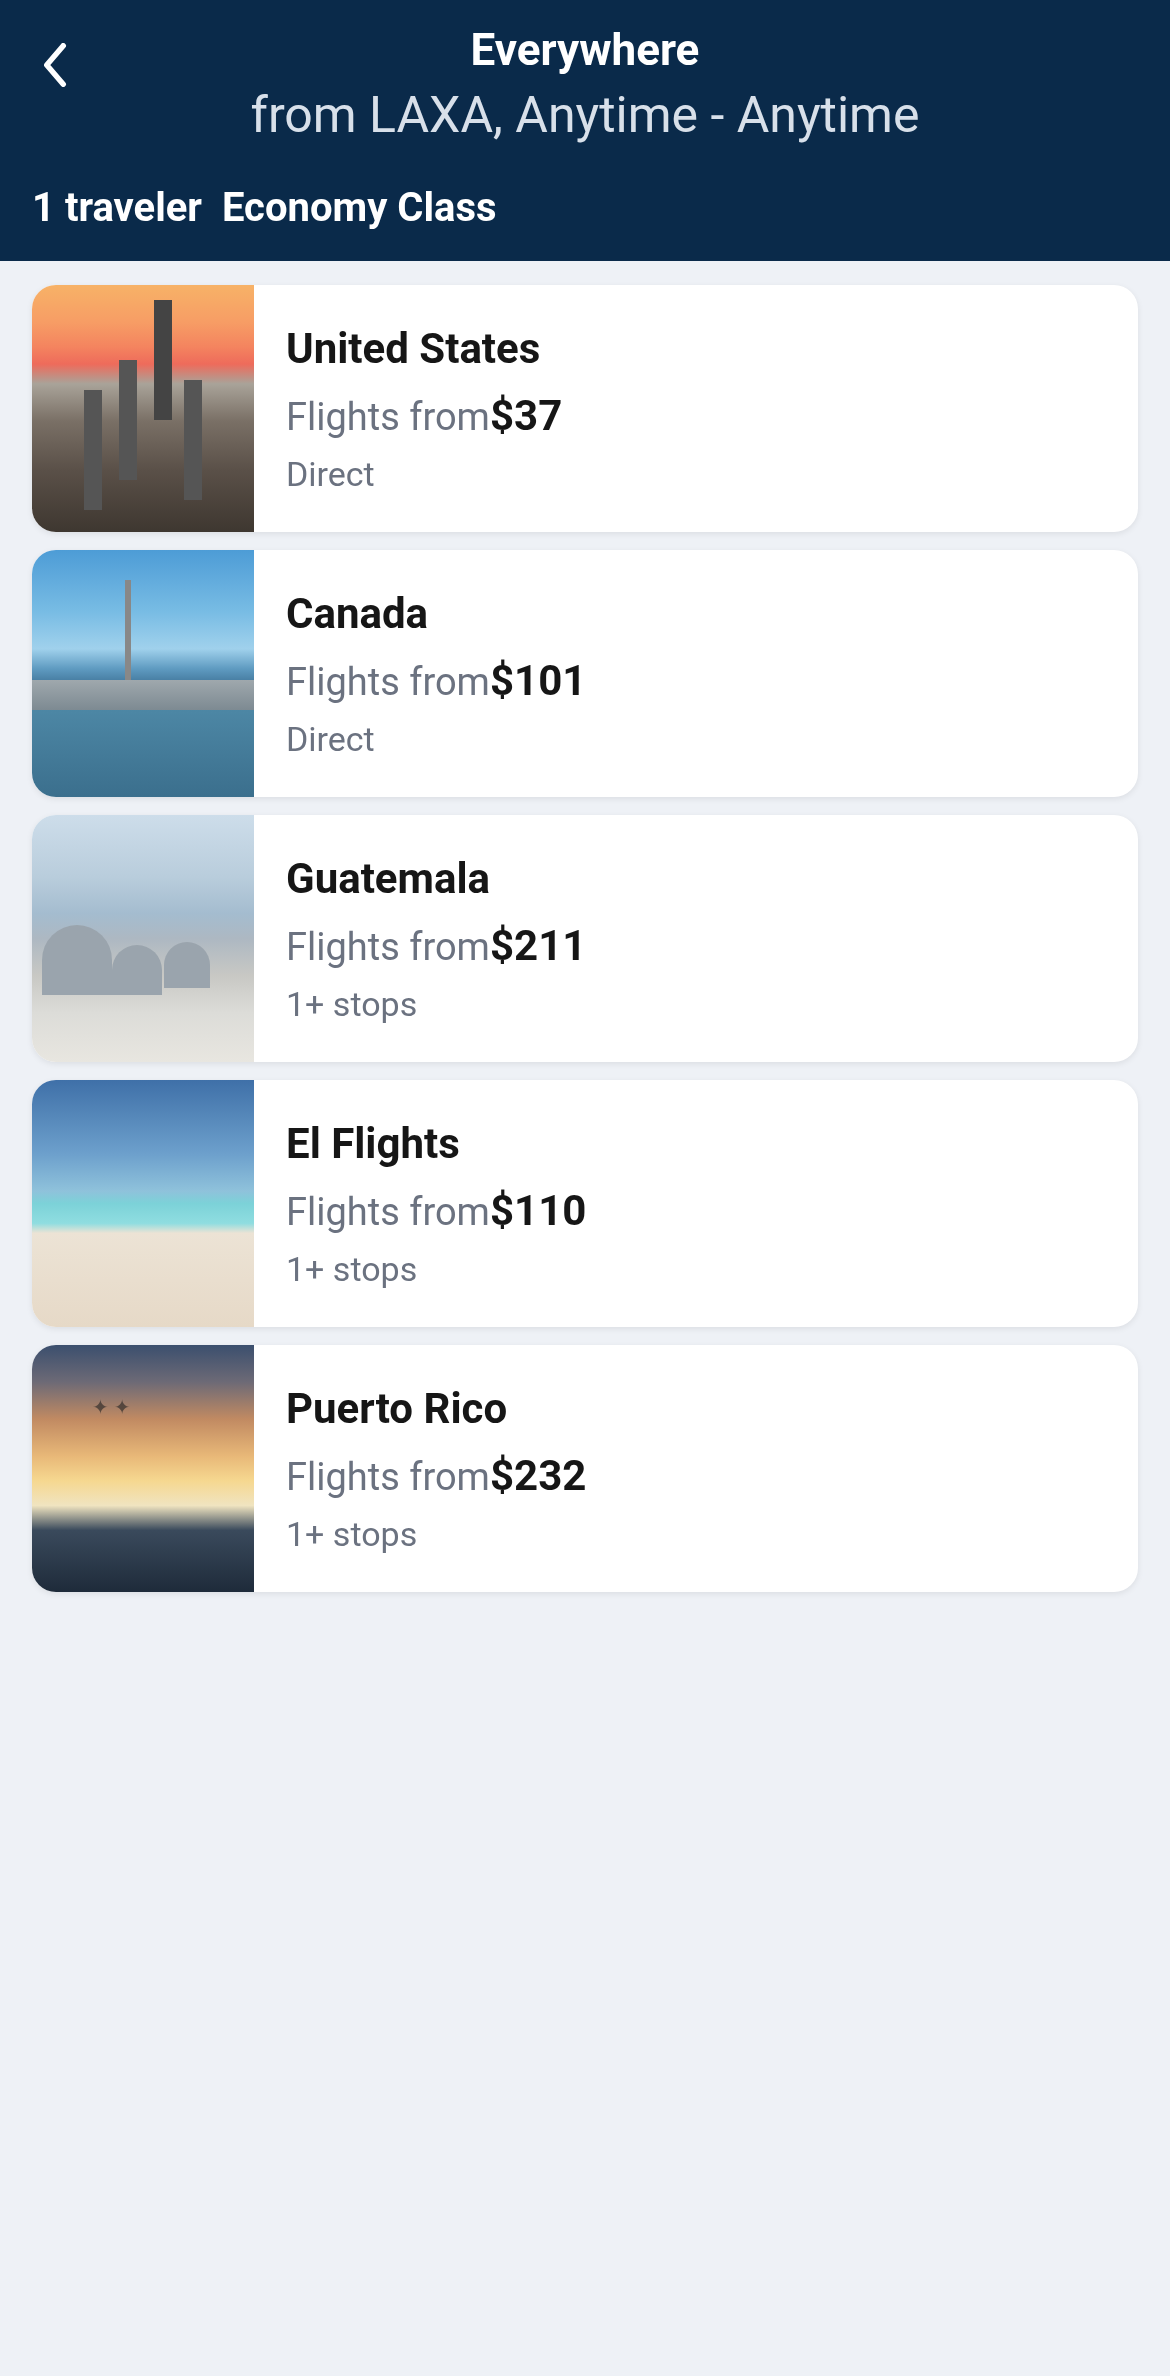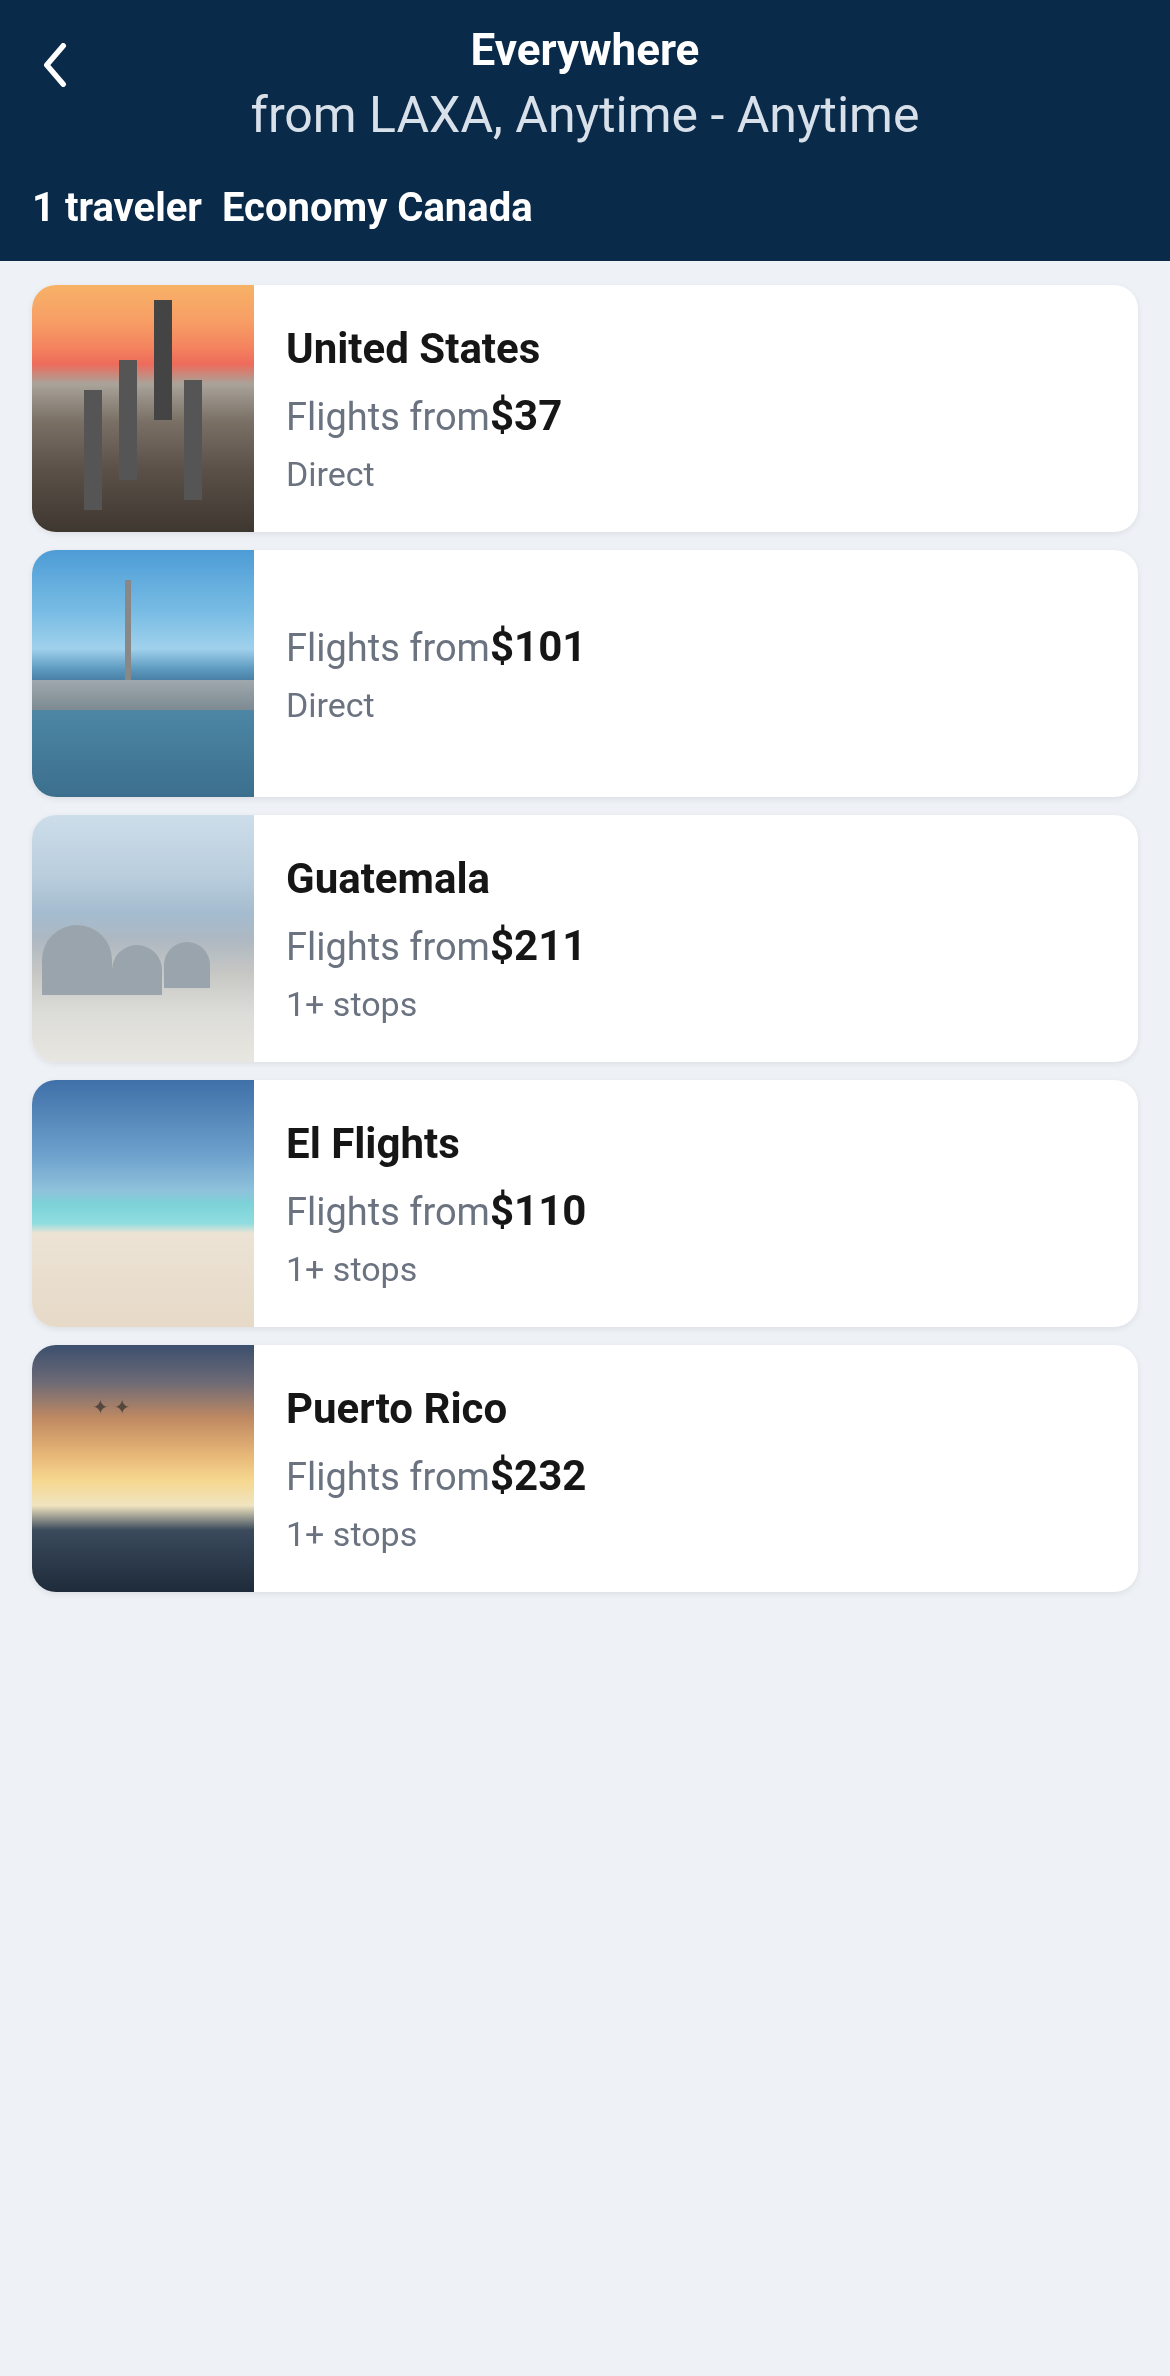--- a/index.html
+++ b/index.html
@@ -211,40 +211,41 @@
 <div class="header">
   <div class="back-btn">
     <svg viewBox="0 0 20 32">
       <polyline points="16,2 4,16 16,30" stroke-linecap="round" stroke-linejoin="round"></polyline>
     </svg>
   </div>
   <div class="title">Everywhere</div>
   <div class="subtitle">from LAXA, Anytime - Anytime</div>
   <div class="filters">
     <div class="filter">1 traveler</div>
-    <div class="filter">Economy Canada</div>
+    <div class="filter">Economy Class</div>
   </div>
 </div>
 
 <div class="content">
 
 <div class="card">
       <div class="card-img thumb-us"></div>
       <div class="card-body">
         <div class="dest-name">United States</div>
         <div class="price-row">
           <div class="flights-from">Flights from</div>
           <div class="price">$37</div>
         </div>
         <div class="stops">Direct</div>
       </div>
     </div>
     <div class="card">
       <div class="card-img thumb-ca"></div>
       <div class="card-body">
+        <div class="dest-name">Canada</div>
         <div class="price-row">
           <div class="flights-from">Flights from</div>
           <div class="price">$101</div>
         </div>
         <div class="stops">Direct</div>
       </div>
     </div>
     <div class="card">
       <div class="card-img thumb-gt"></div>
       <div class="card-body">

